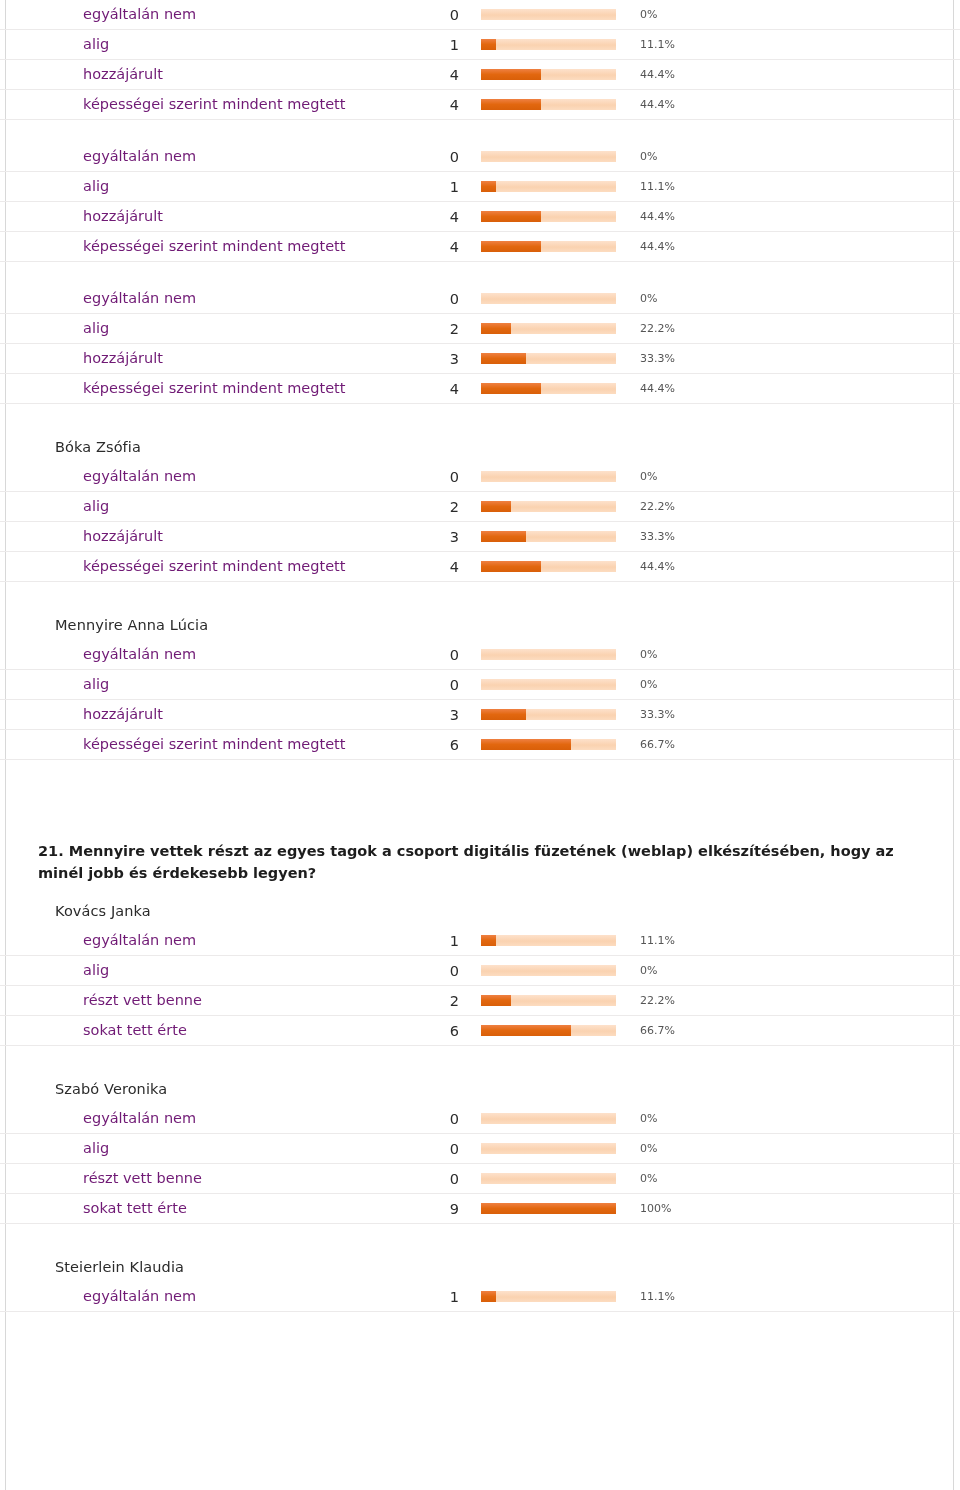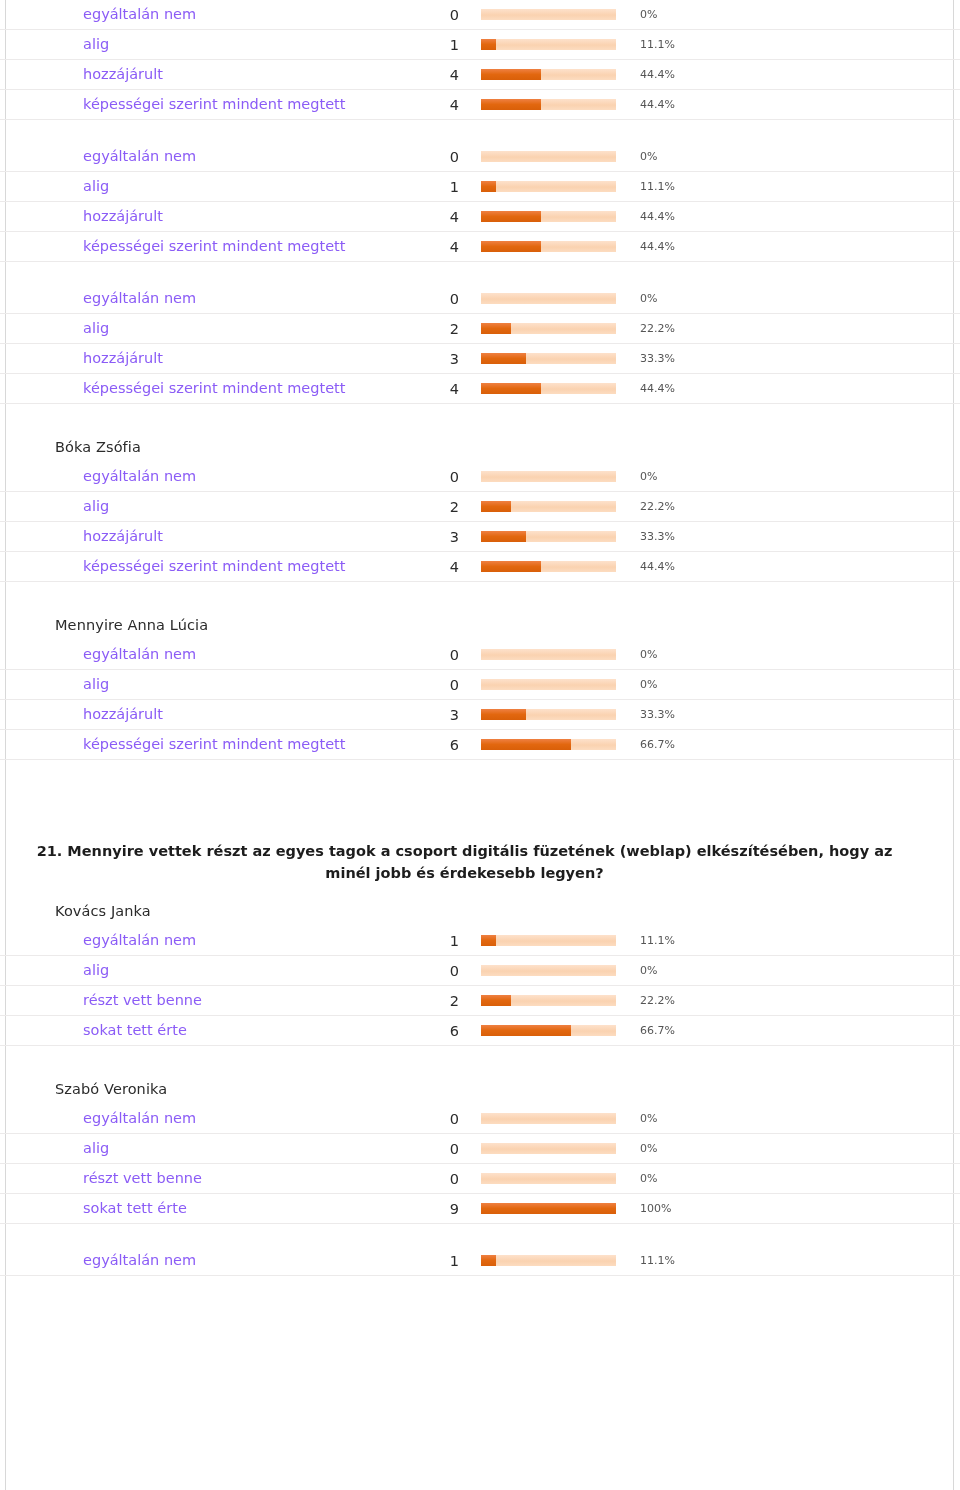--- a/index.html
+++ b/index.html
@@ -56,21 +56,21 @@
     padding: 0;
     vertical-align: middle;
   }
   .opt-row.first > td { border-top: 0; }
 
   td.c-label {
     width: 290px;
     padding: 5px 6px 5px 83px;
     font-size: 14.5px;
     line-height: 19px;
-    color: #8b5cf6;
+    color: #701a75;
   }
   td.c-count {
     width: 80px;
     text-align: right;
     padding-right: 22px;
     font-size: 14.5px;
     color: #2b2b2b;
   }
   td.c-bar {
     width: 150px;
@@ -99,23 +99,22 @@
   }
 
   .block-gap { height: 22px; }
 
   
   .question {
     font-size: 14.5px;
     font-weight: bold;
     line-height: 22px;
     color: #1d1d1d;
-    padding: 0 60px 6px 29px;
+    padding: 0 60px 6px 38px;
     max-width: 880px;
-    text-align: center;
   }
   .question-spacer-top { height: 58px; }
 </style>
 </head>
 <body>
 
 <div class="page-rule-left"></div>
 <div class="page-rule-right"></div>
 
 <div class="sheet">
@@ -454,20 +453,21 @@
                   <div class="bar-fill" style="width: 135px;"></div>
                 </div>
               </td>
               <td class="c-pct">100%</td>
             </tr>
           </tbody>
         </table>
       </div>
       <div class="block-gap"></div>
       <div class="person-block">
+        <div class="person-name">Steierlein Klaudia</div>
         <table class="opt-table">
           <tbody>
             <tr class="opt-row first">
               <td class="c-label">egyáltalán nem</td>
               <td class="c-count">1</td>
               <td class="c-bar">
                 <div class="bar-track">
                   <div class="bar-fill" style="width: 14.985px;"></div>
                 </div>
               </td>

